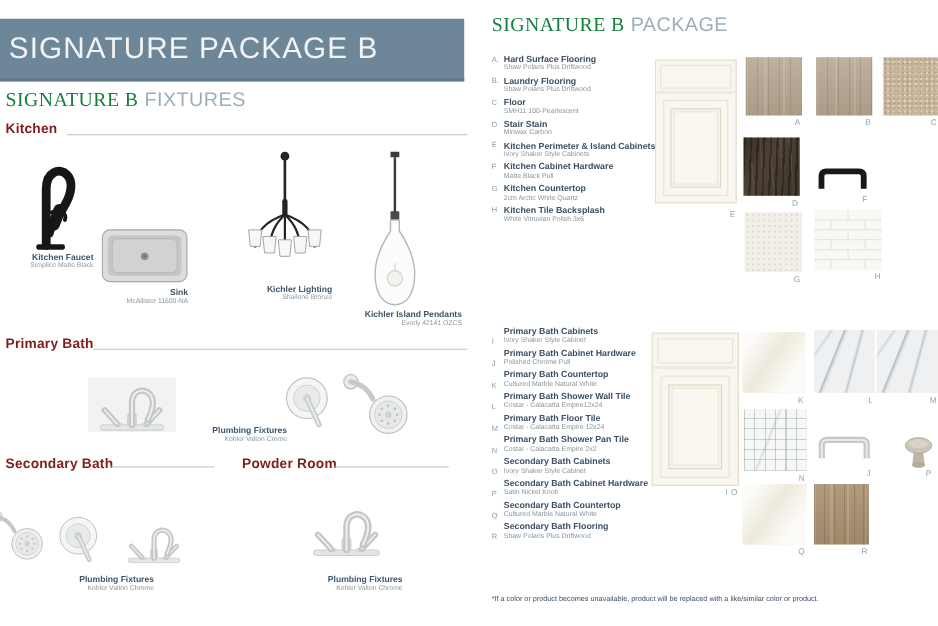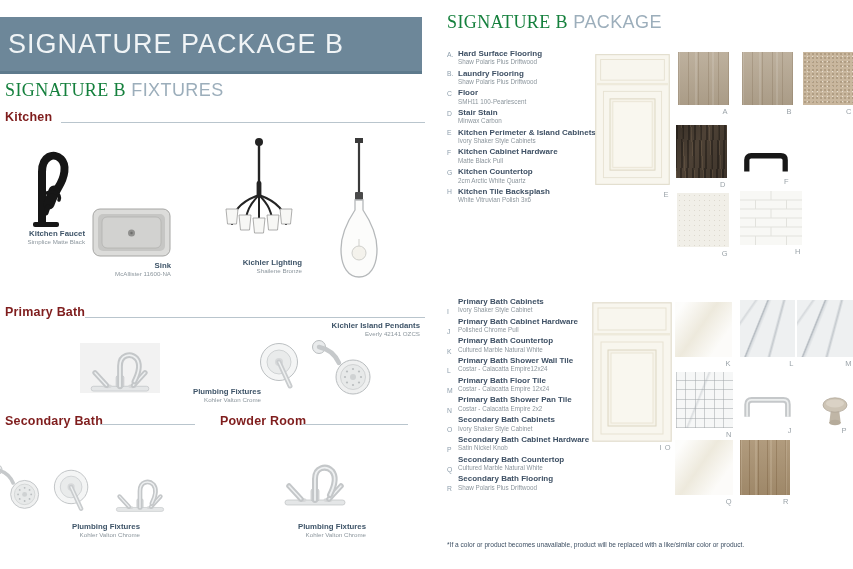--- a/index.html
+++ b/index.html
@@ -221,21 +221,21 @@
       <use href="#sym-chandelier"></use>
     </svg>
   <div class="ilabel" style="left:212px;top:258px;width:90px;">
     <div class="ilab">Kichler Lighting</div>
     <div class="isub">Shailene Bronze</div>
   </div>
 
   <svg class="abs" style="left:337px;top:136px;" width="44" height="150">
       <use href="#sym-pendant"></use>
     </svg>
-  <div class="ilabel" style="left:310px;top:281px;width:110px;margin-top:40px;">
+  <div class="ilabel" style="left:310px;top:281px;width:110px;">
     <div class="ilab">Kichler Island Pendants</div>
     <div class="isub">Everly 42141 OZCS</div>
   </div>
 
   <div class="sect-title" style="left:5px;top:305px;">Primary Bath</div>
   <div class="rule" style="left:85px;top:317px;width:340px;"></div>
 
   <div class="graybox" style="left:80px;top:343px;width:80px;height:50px;">
     <svg class="fit">
         <use href="#sym-bfaucet"></use>

